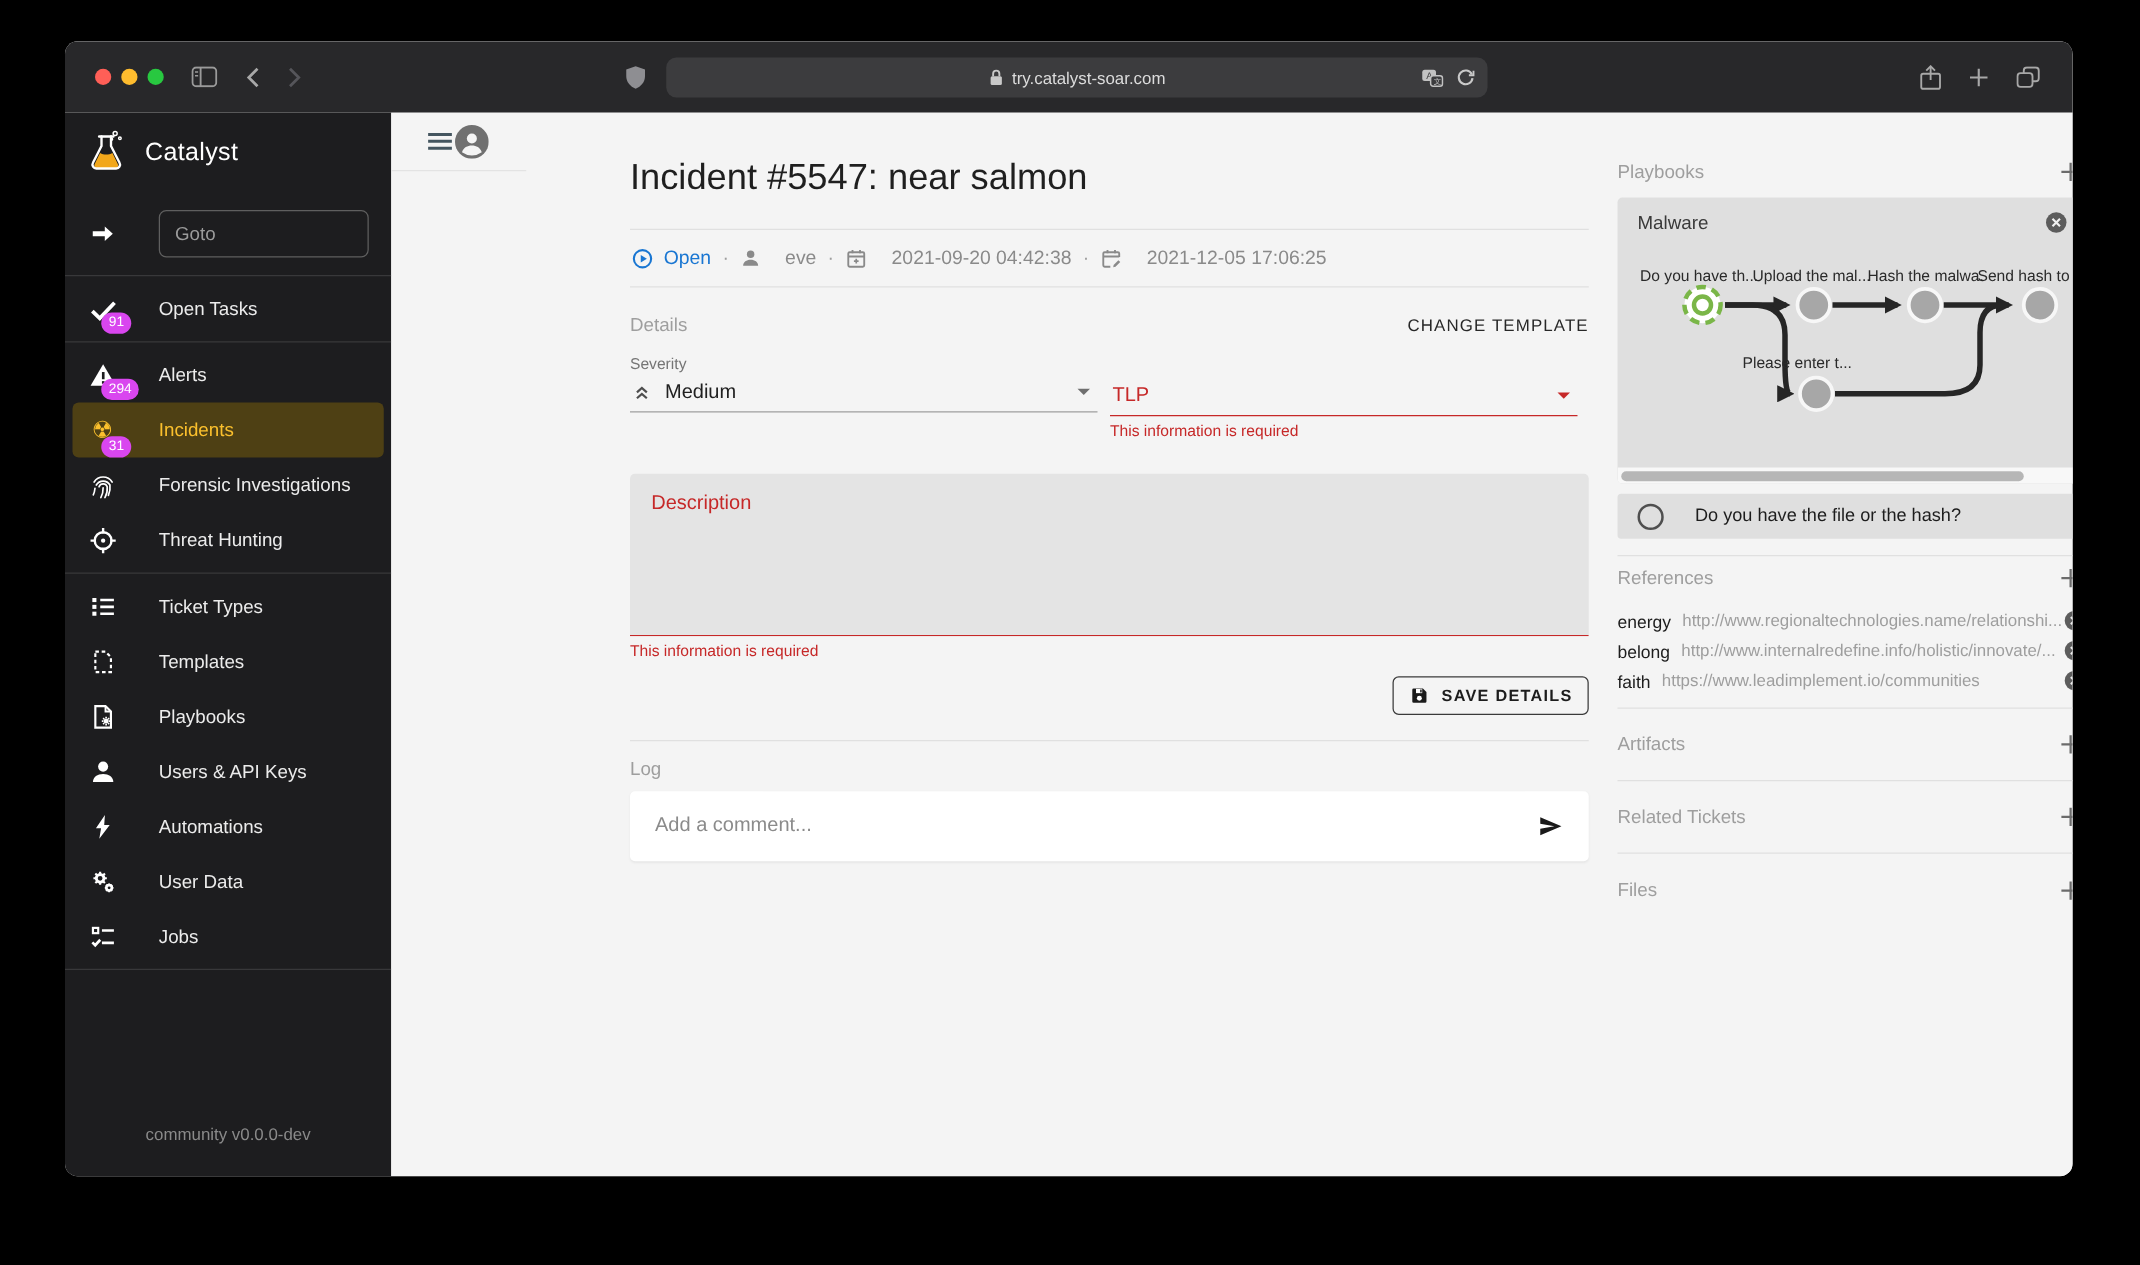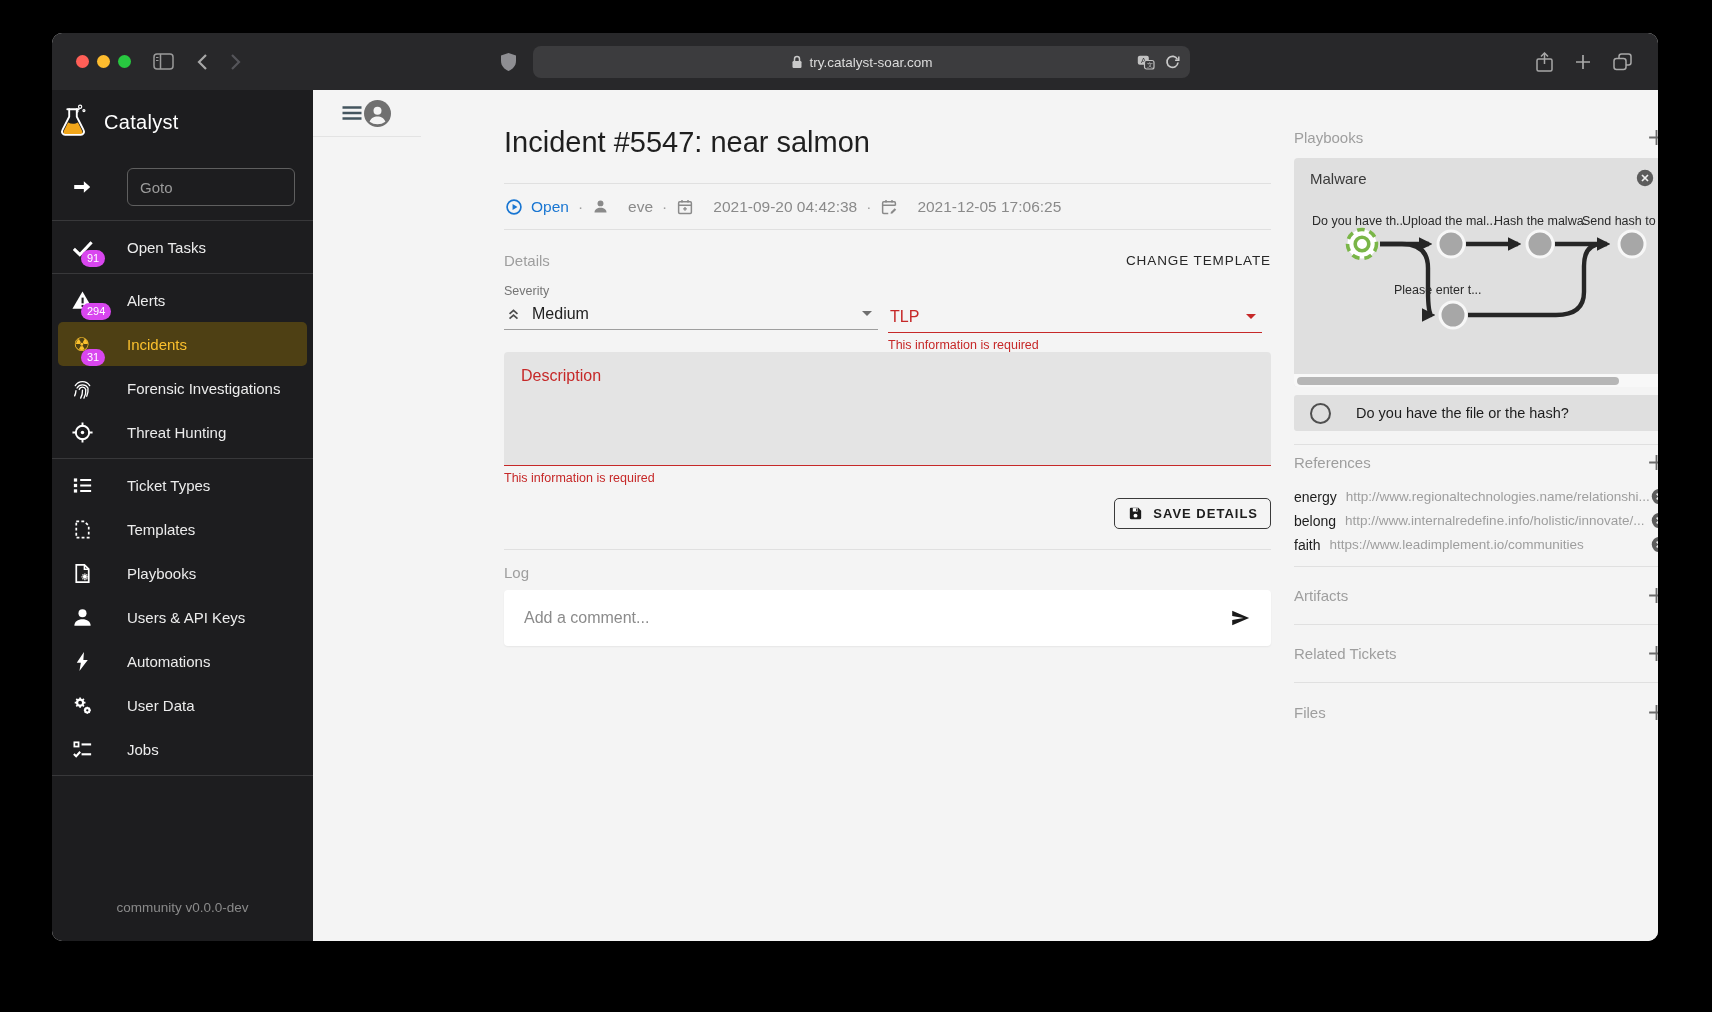--- a/index.html
+++ b/index.html
@@ -17,21 +17,21 @@
   .url-right { position:absolute; right:10px; top:0; height:32px; display:flex; align-items:center; gap:10px; }
   .tb-right { position:absolute; right:26px; display:flex; gap:22px; align-items:center; }
   .shield-wrap { position:absolute; left:448px; }
 
   
   .app { display:flex; height:851px; }
   .sidebar { width:261px; background:#1d1d1f; color:#ececec; display:flex; flex-direction:column; flex-shrink:0; }
   .main { flex:1; display:flex; flex-direction:row; background:#f4f4f4; }
 
   
-  .brand { display:flex; align-items:center; height:64px; padding-left:2px; }
+  .brand { display:flex; align-items:center; height:64px; padding-left:14px; }
   .brand-name { font-size:20px; margin-left:12px; color:#fff; letter-spacing:.3px; }
   .goto-row { display:flex; align-items:center; height:66px; }
   .icon-col { width:24px; margin-left:18px; display:flex; justify-content:center; flex-shrink:0; position:relative; }
   .goto-input { margin-left:33px; width:168px; height:38px; background:transparent; border:1px solid #5f5f5f; border-radius:6px; color:#ddd; font-size:15px; padding:0 12px; outline:none; font-family:"Liberation Sans",sans-serif; }
   .goto-input::placeholder { color:#9b9b9b; }
   .sb-div { border-top:1px solid #38383a; }
   .nav-group { padding:4px 0; }
   .nav-item { display:flex; align-items:center; height:44px; cursor:pointer; position:relative; }
   .nav-label { margin-left:33px; font-size:15px; color:#ececec; }
   .nav-item.selected { background:#4e4014; margin:0 6px; border-radius:5px; }
@@ -68,21 +68,21 @@
   .field-label { font-size:12.5px; color:#757575; }
   .field-value { height:32px; display:flex; align-items:center; border-bottom:1px solid #9e9e9e; }
   .field-value .val { font-size:16px; color:#212121; margin-left:9px; }
   .caret { width:0; height:0; border-left:5px solid transparent; border-right:5px solid transparent; border-top:5px solid #6f6f6f; margin-left:auto; margin-right:6px; }
   .field.error .field-value { border-bottom:1.5px solid #c62828; }
   .field.error .val { color:#c62828; margin-left:2px; }
   .field.error .caret { border-top-color:#c62828; }
   .err-text { font-size:12.5px; color:#c62828; margin-top:5px; }
   .tlp-pad { padding-top:17px; }
 
-  .desc-box { height:114px; background:#e4e4e4; border-radius:4px 4px 0 0; border-bottom:1.5px solid #c62828; padding:15px 17px; cursor:text; }
+  .desc-box { margin-top:27px; height:130px; background:#e4e4e4; border-radius:4px 4px 0 0; border-bottom:1.5px solid #c62828; padding:15px 17px; cursor:text; }
   .desc-label { font-size:16px; color:#c62828; }
   .save-row { display:flex; justify-content:flex-end; margin-top:13px; }
   .save-btn { display:flex; align-items:center; gap:9px; height:31px; border:1px solid #3a3a3a; border-radius:5px; padding:0 12px; background:transparent; font-size:13px; font-weight:600; letter-spacing:1px; color:#1d1d1d; cursor:pointer; font-family:"Liberation Sans",sans-serif; }
   .log-div { margin-top:20px; }
   .log-label { margin-top:14px; }
   .comment-box { margin-top:9px; height:56px; background:#fff; border-radius:4px; display:flex; align-items:center; padding:0 20px; box-shadow:0 1px 2px rgba(0,0,0,.06); }
   .comment-input { flex:1; border:none; outline:none; font-size:16px; color:#333; background:transparent; font-family:"Liberation Sans",sans-serif; }
   .comment-input::placeholder { color:#8b8b8b; }
 
   

